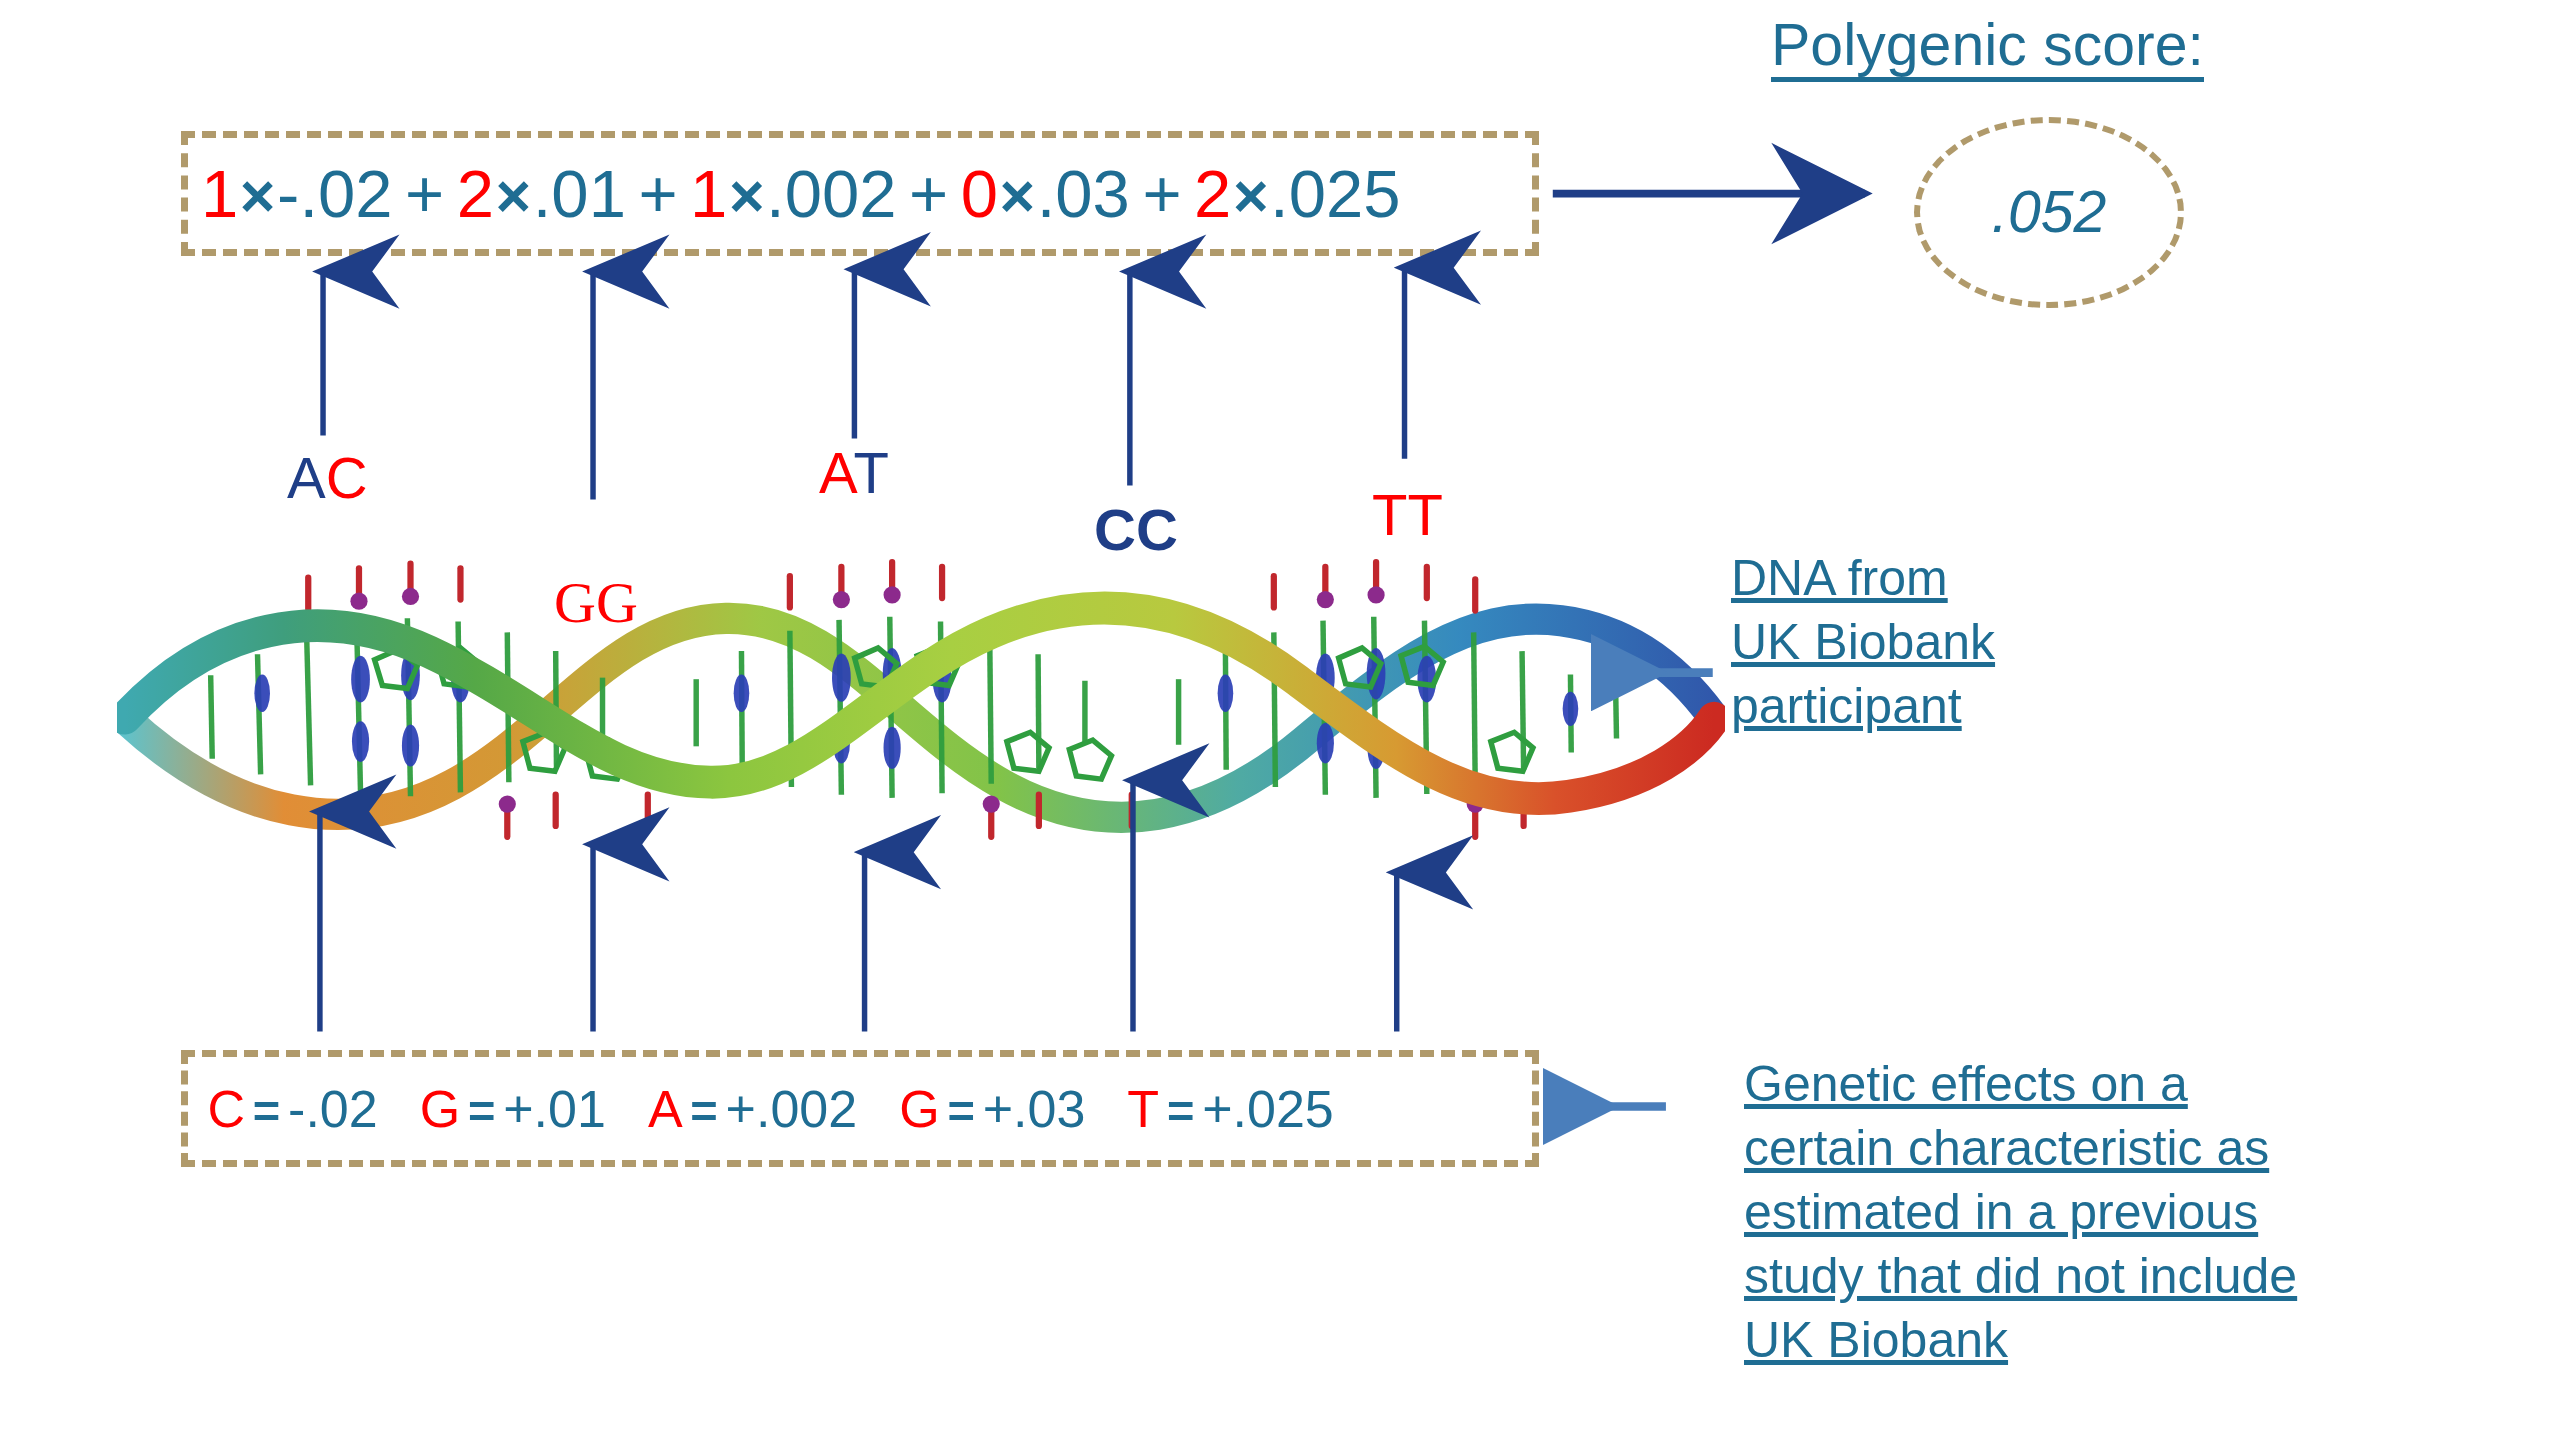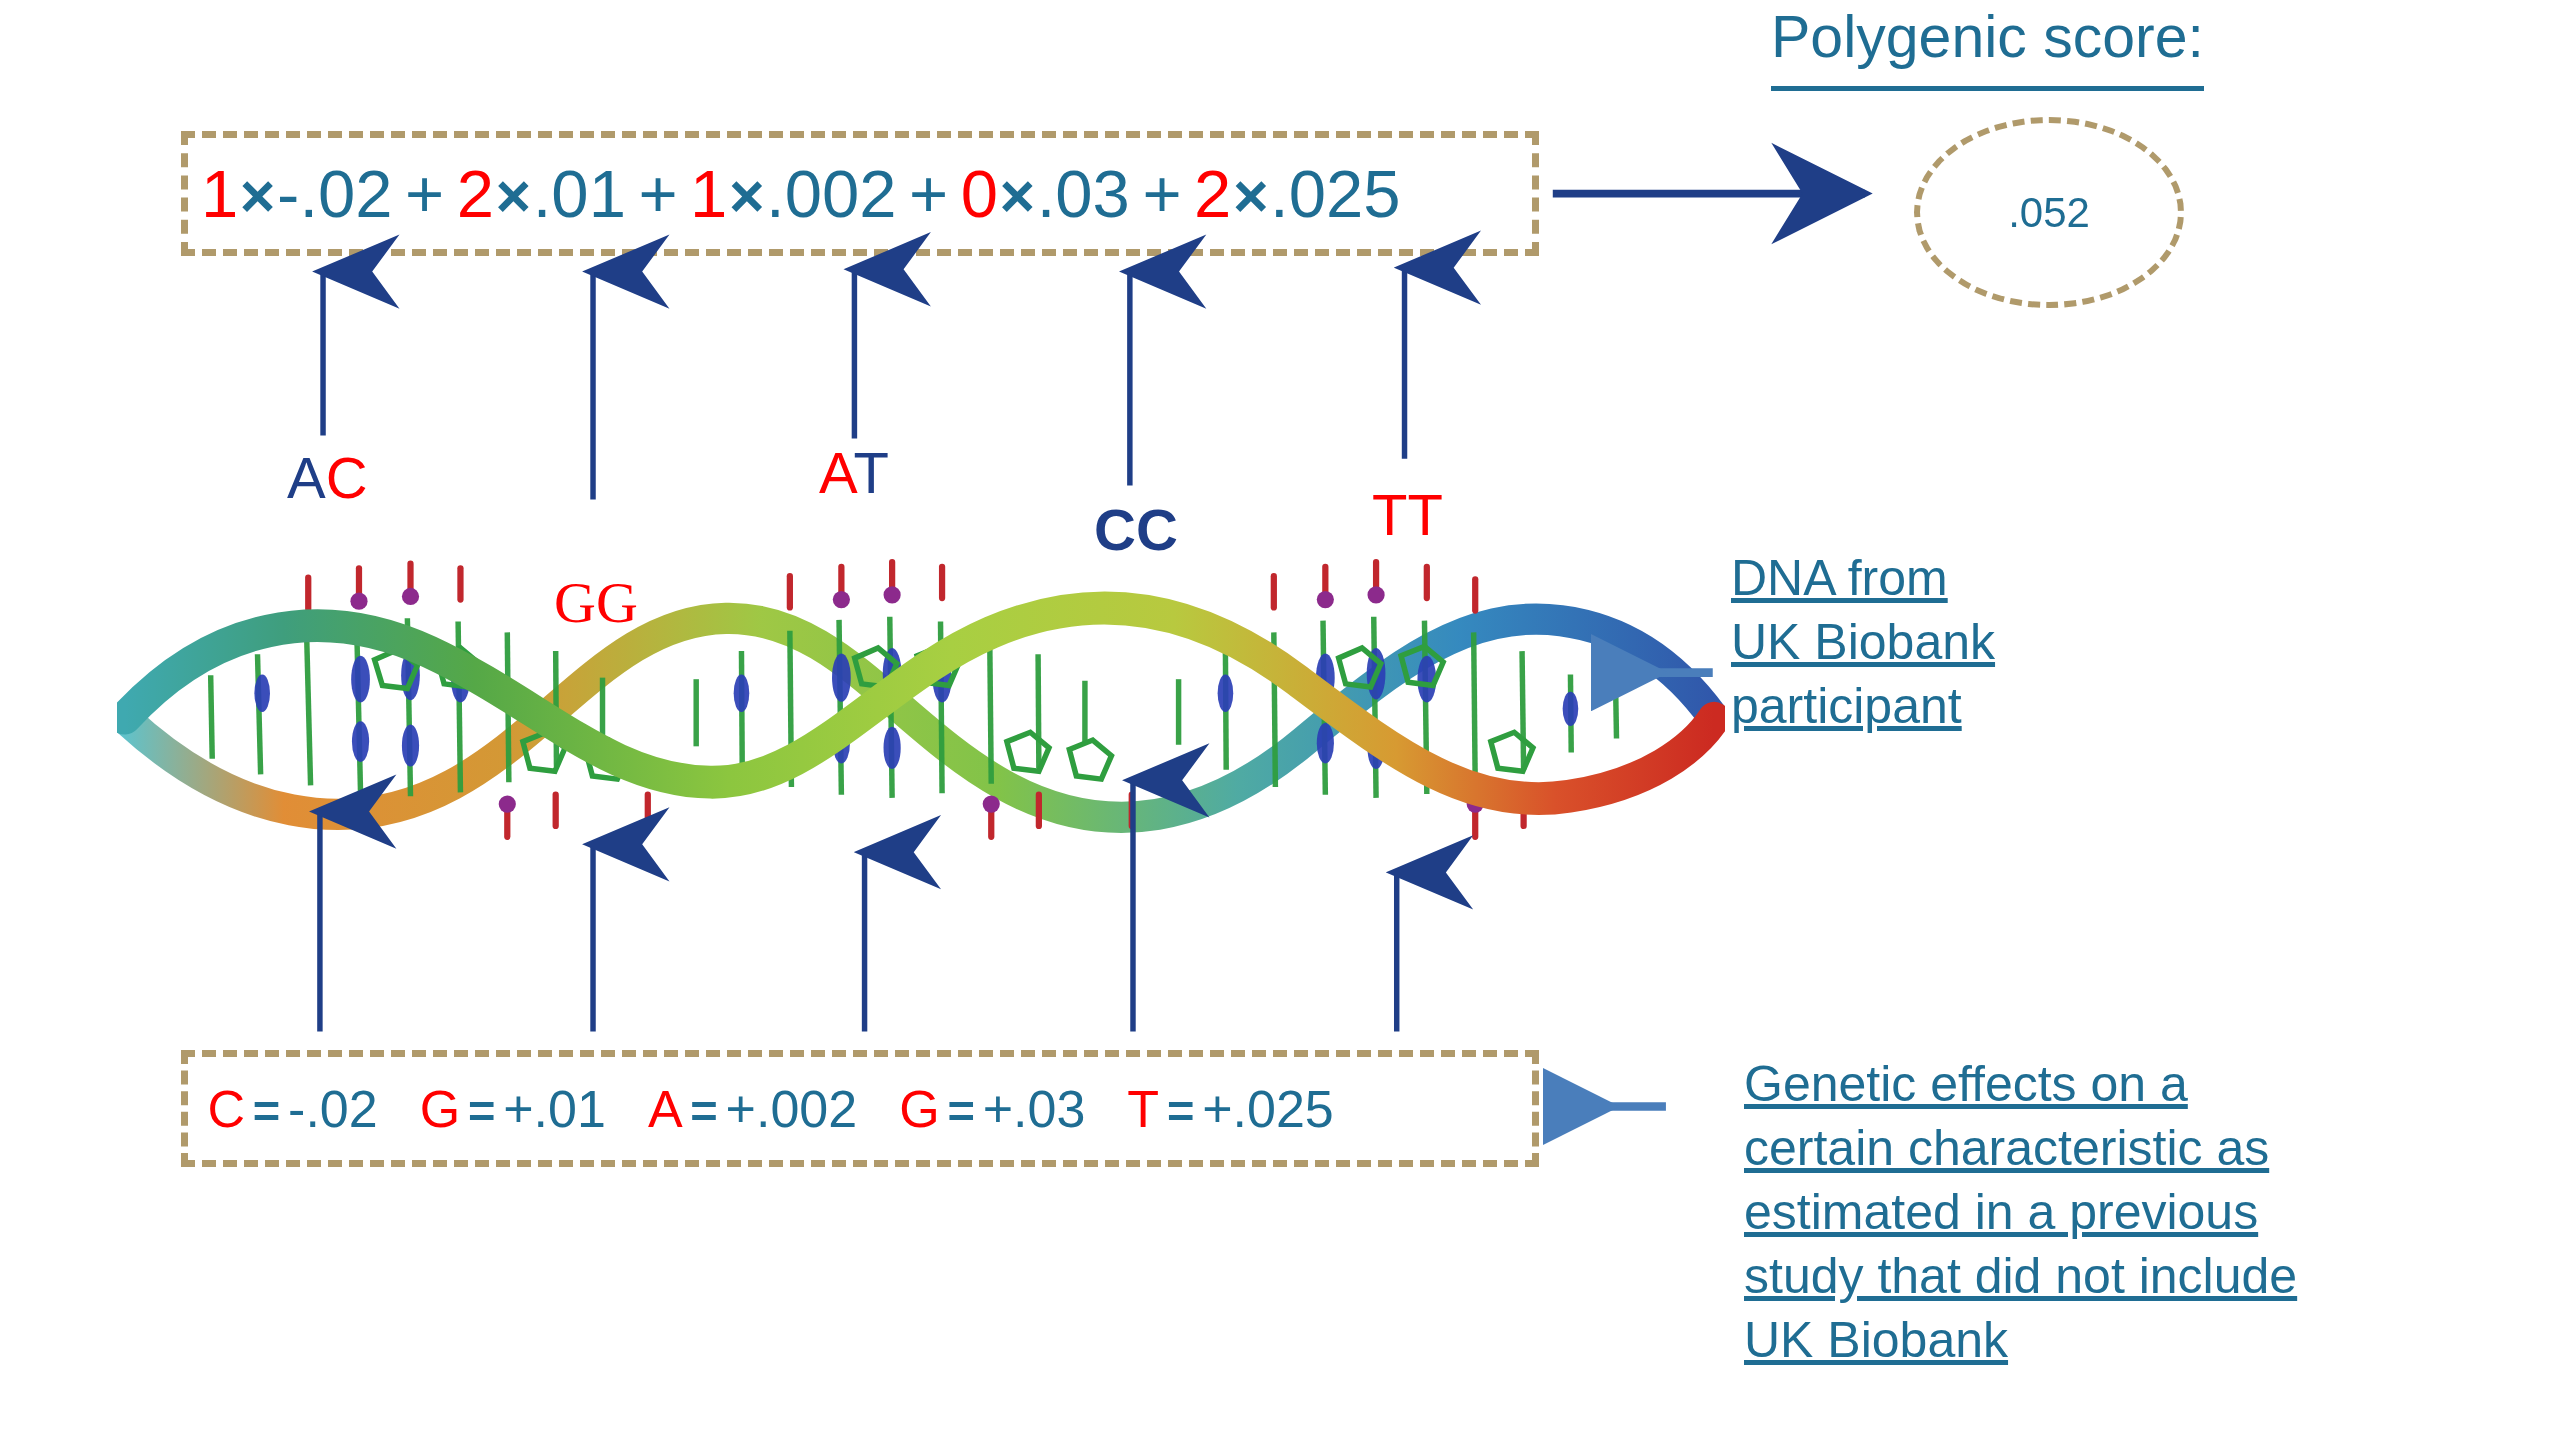--- a/index.html
+++ b/index.html
@@ -48,36 +48,36 @@
     display:flex;align-items:baseline;
     font-size:52px;line-height:1;padding-left:26.5px;
   }
   .eff{display:inline-flex;align-items:baseline;margin-right:42px;}
   .nt{color:#ff0000;}
   .eq{color:#1f6d93;font-weight:bold;padding:0 7.8px;font-size:47px;}
   .effval{color:#1f6d93;}
 
   
   #title{
-    position:absolute;left:1771px;top:7px;
+    position:absolute;left:1771px;top:15px;
     font-size:59px;color:#1f6d93;
     border-bottom:5.5px solid #1f6d93;
-    padding-bottom:17px;line-height:1.05;
+    padding-bottom:0;line-height:1.05;
     white-space:nowrap;
   }
 
   
   #score-ellipse{
     position:absolute;left:1914px;top:117px;
     width:258px;height:179px;
     border:6.2px dashed #b09a6b;
     border-radius:50%;
     display:flex;align-items:center;justify-content:center;
   }
-  #score-value{font-size:42px;color:#1f6d93;line-height:1;}
+  #score-value{font-size:59px;color:#1f6d93;line-height:1;font-style:italic;}
 
   
   .geno{position:absolute;font-size:58px;line-height:1;white-space:nowrap;}
   .g-red{color:#ff0000;}
   .g-navy{color:#1f3e87;}
 
   
   .caption{
     position:absolute;color:#1f6d93;font-size:50px;line-height:1.28;
     white-space:pre-line;

